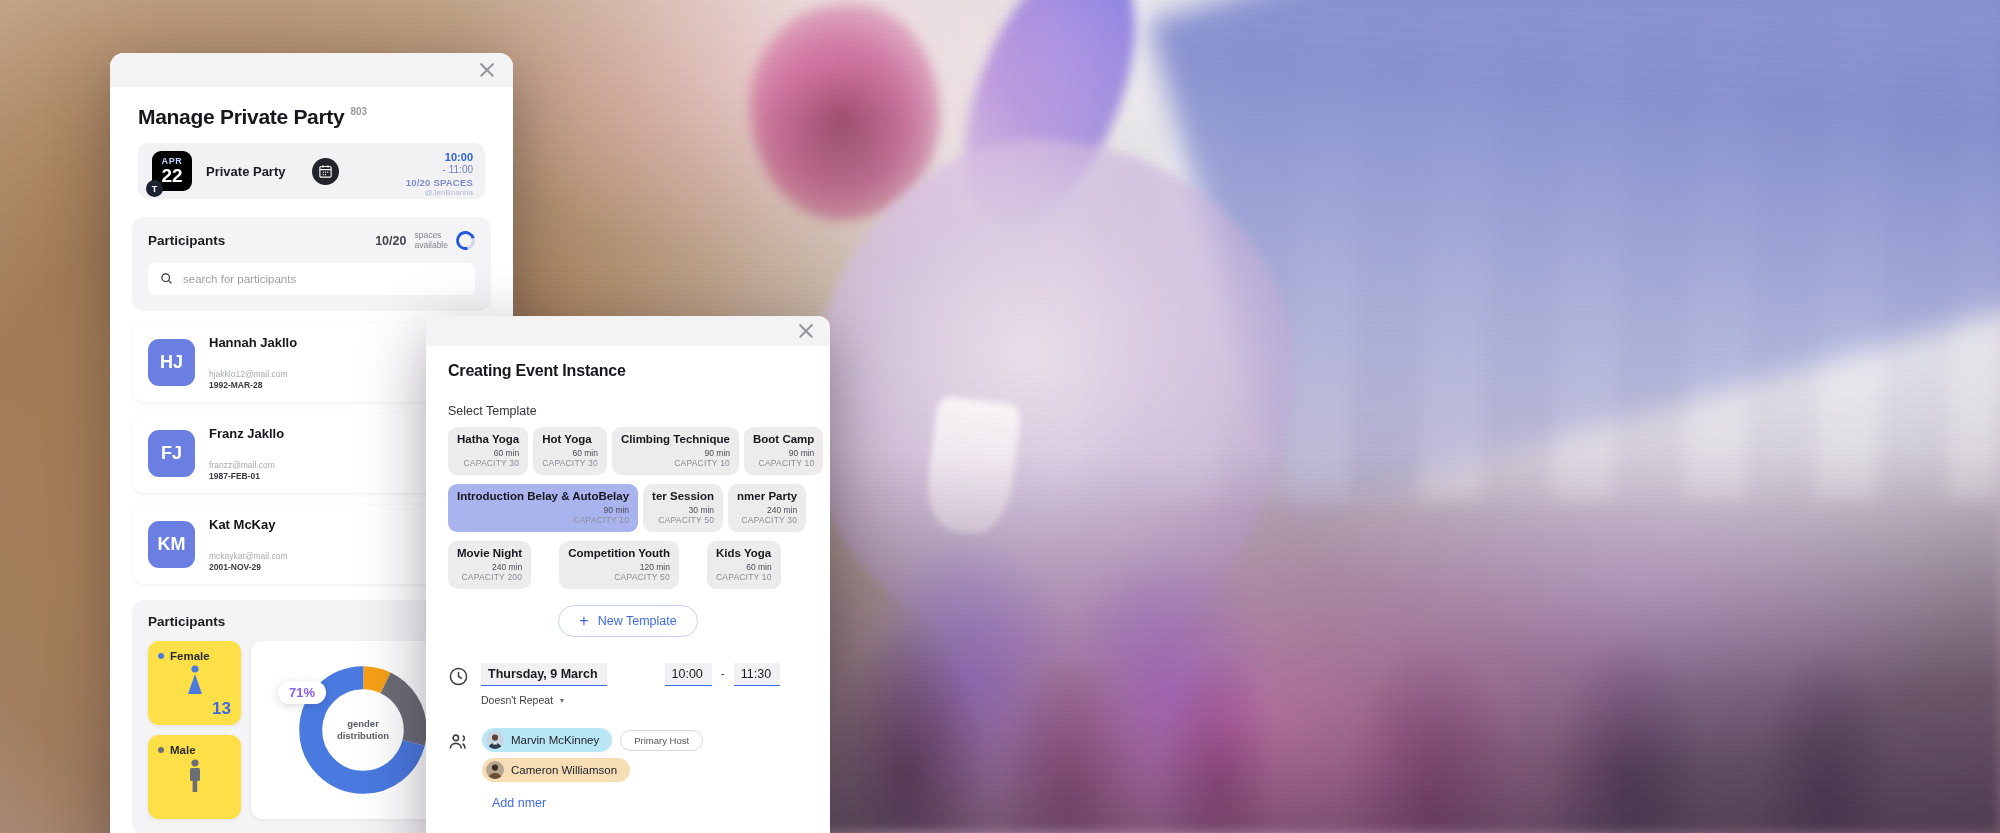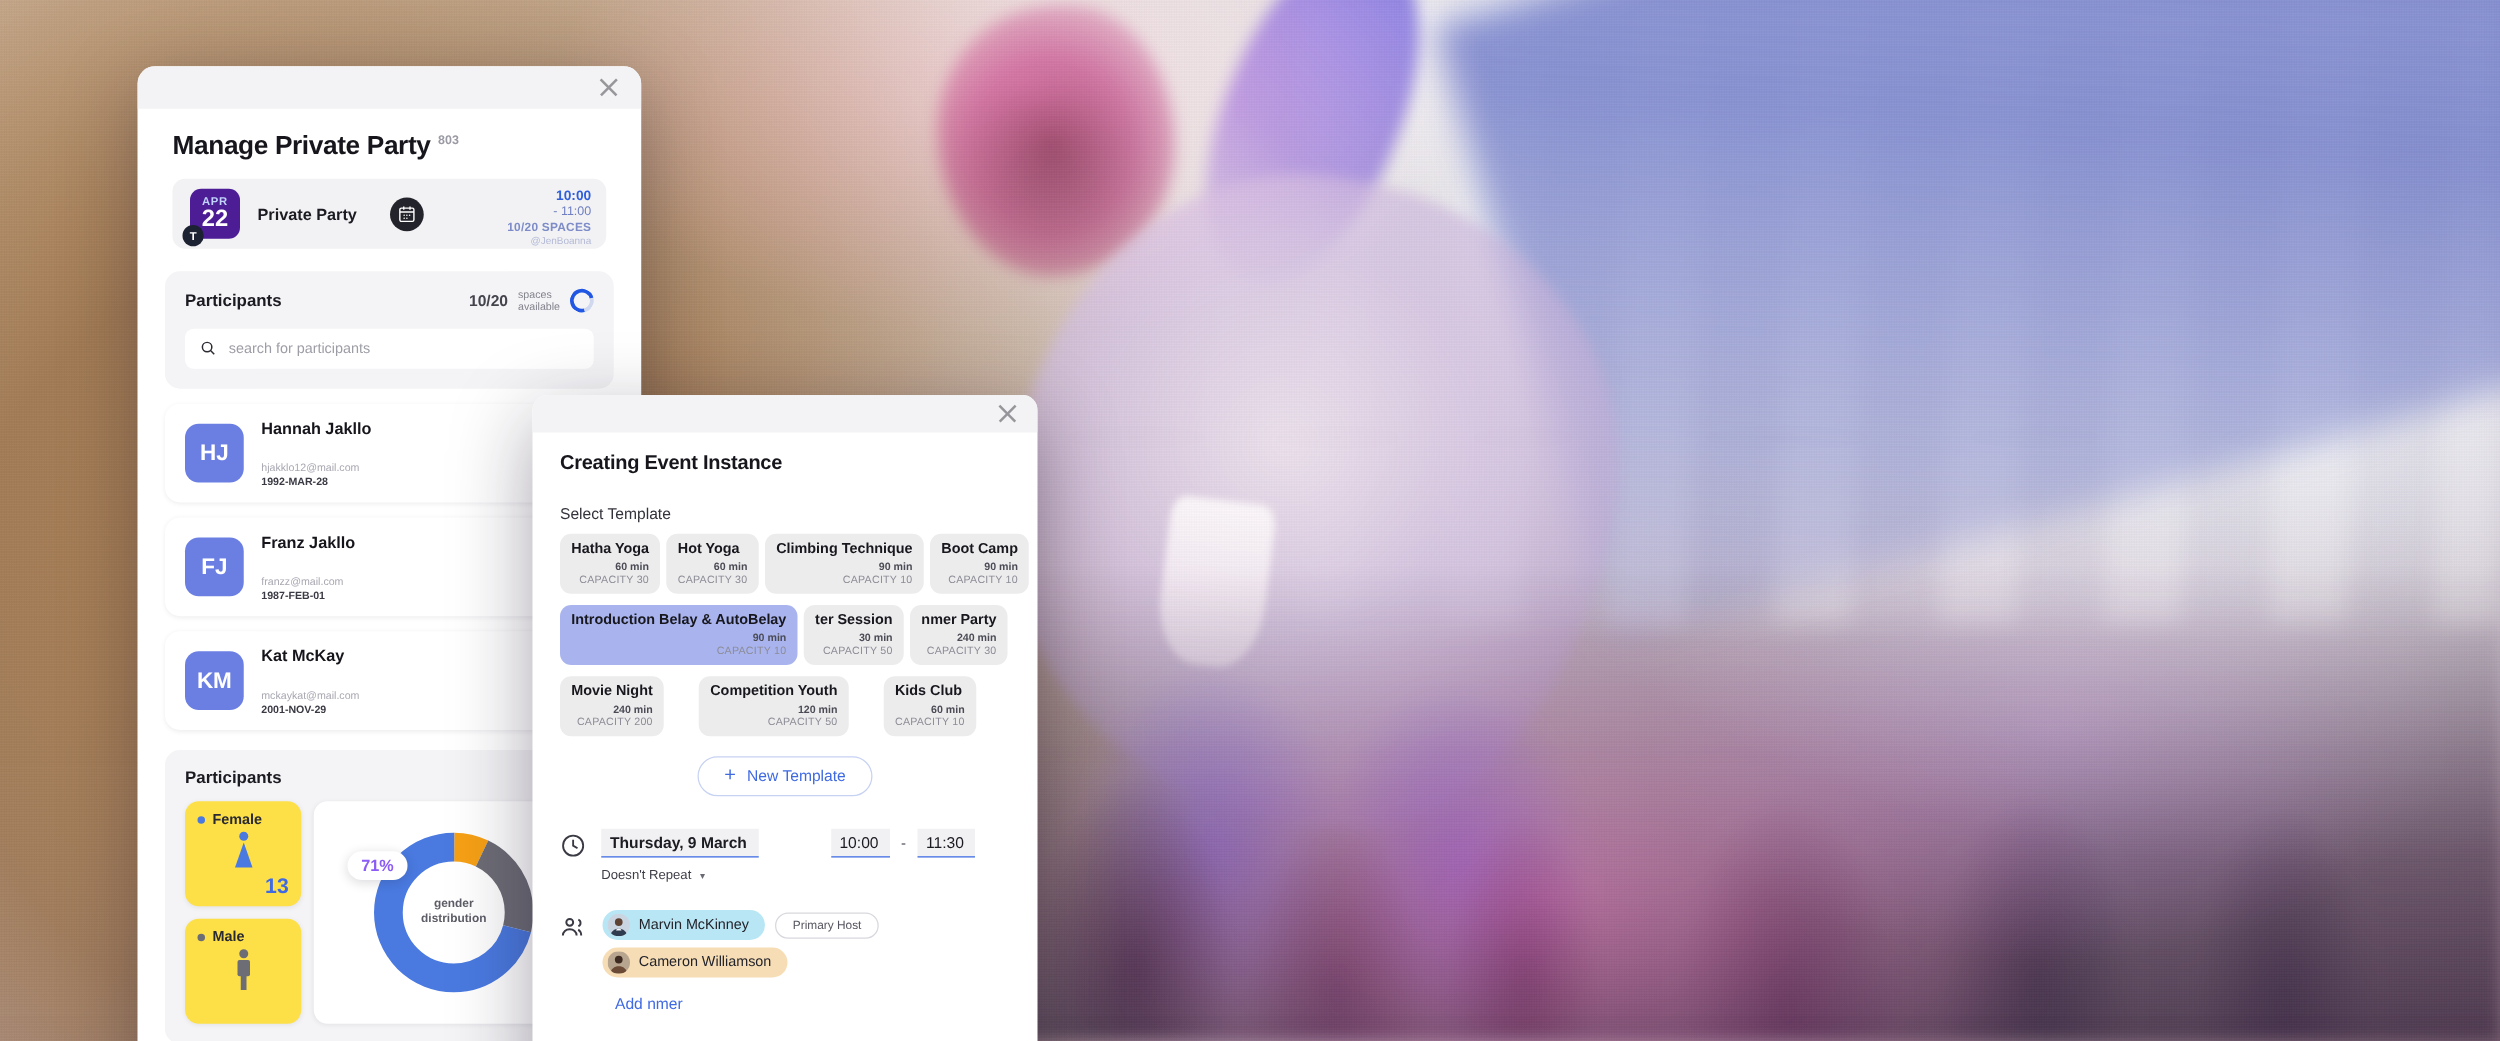--- a/index.html
+++ b/index.html
@@ -148,21 +148,21 @@
   }
 
   .event-card {
     margin: 14px 28px 0 28px; height: 56px;
     background: #f2f2f4; border-radius: 10px;
     display: flex; align-items: center; padding: 0 14px;
     position: relative;
   }
   .cal-badge {
     width: 40px; height: 40px; border-radius: 9px;
-    background: #4c1d95; color: #fff;
+    background: #000000; color: #fff;
     display: flex; flex-direction: column; align-items: center; justify-content: center;
     position: relative; flex: 0 0 auto;
   }
   .cal-m { font-size: 9px; font-weight: 700; letter-spacing: .6px; color: #bfd3fb; line-height: 1; }
   .cal-d { font-size: 19px; font-weight: 700; line-height: 1.05; }
   .cal-dot {
     position: absolute; left: -6px; bottom: -6px;
     width: 17px; height: 17px; border-radius: 50%;
     background: #1d2233; color: #fff;
     font-size: 9px; font-weight: 700;
@@ -282,21 +282,21 @@
   .md-sub { font-size: 12.5px; color: #33333c; margin-top: 24px; font-weight: 500; }
 
   .tpl-row { display: flex; gap: 5px; margin-top: 9px; }
   .tpl {
     background: #ececed; border-radius: 9px;
     padding: 6px 9px 7px 9px; position: relative; flex: 0 0 auto;
   }
   .tpl.sel { background: #a9b4ef; }
   .tpl-name { font-size: 11.5px; font-weight: 700; color: #17171d; white-space: nowrap; }
   .tpl-meta { text-align: right; margin-top: 3px; }
-  .tpl-dur { font-size: 8.5px; font-weight: 700; color: #4b4b55; }
+  .tpl-dur { font-size: 8.5px; font-weight: 400; color: #4b4b55; }
   .tpl-cap { font-size: 8.5px; color: #8c8c96; letter-spacing: .2px; }
 
   .new-tpl-wrap { display: flex; justify-content: center; margin-top: 16px; }
   .new-tpl {
     border: 1.4px solid #c7d2f3; border-radius: 18px;
     padding: 8px 20px; color: #3f6ae2; font-size: 12.5px; font-weight: 500;
     display: flex; align-items: center; gap: 9px; cursor: pointer; background: #fff;
   }
   .plus { font-size: 16px; line-height: 0; font-weight: 400; }
 
@@ -567,21 +567,21 @@
         </div>
       </div>
       <div class="tpl">
         <div class="tpl-name">Competition Youth</div>
         <div class="tpl-meta">
           <div class="tpl-dur">120 min</div>
           <div class="tpl-cap">CAPACITY 50</div>
         </div>
       </div>
       <div class="tpl">
-        <div class="tpl-name">Kids Club</div>
+        <div class="tpl-name">Kids Yoga</div>
         <div class="tpl-meta">
           <div class="tpl-dur">60 min</div>
           <div class="tpl-cap">CAPACITY 10</div>
         </div>
       </div>
     </div>
 
     <div class="new-tpl-wrap">
       <div class="new-tpl">
         <span class="plus">+</span>

